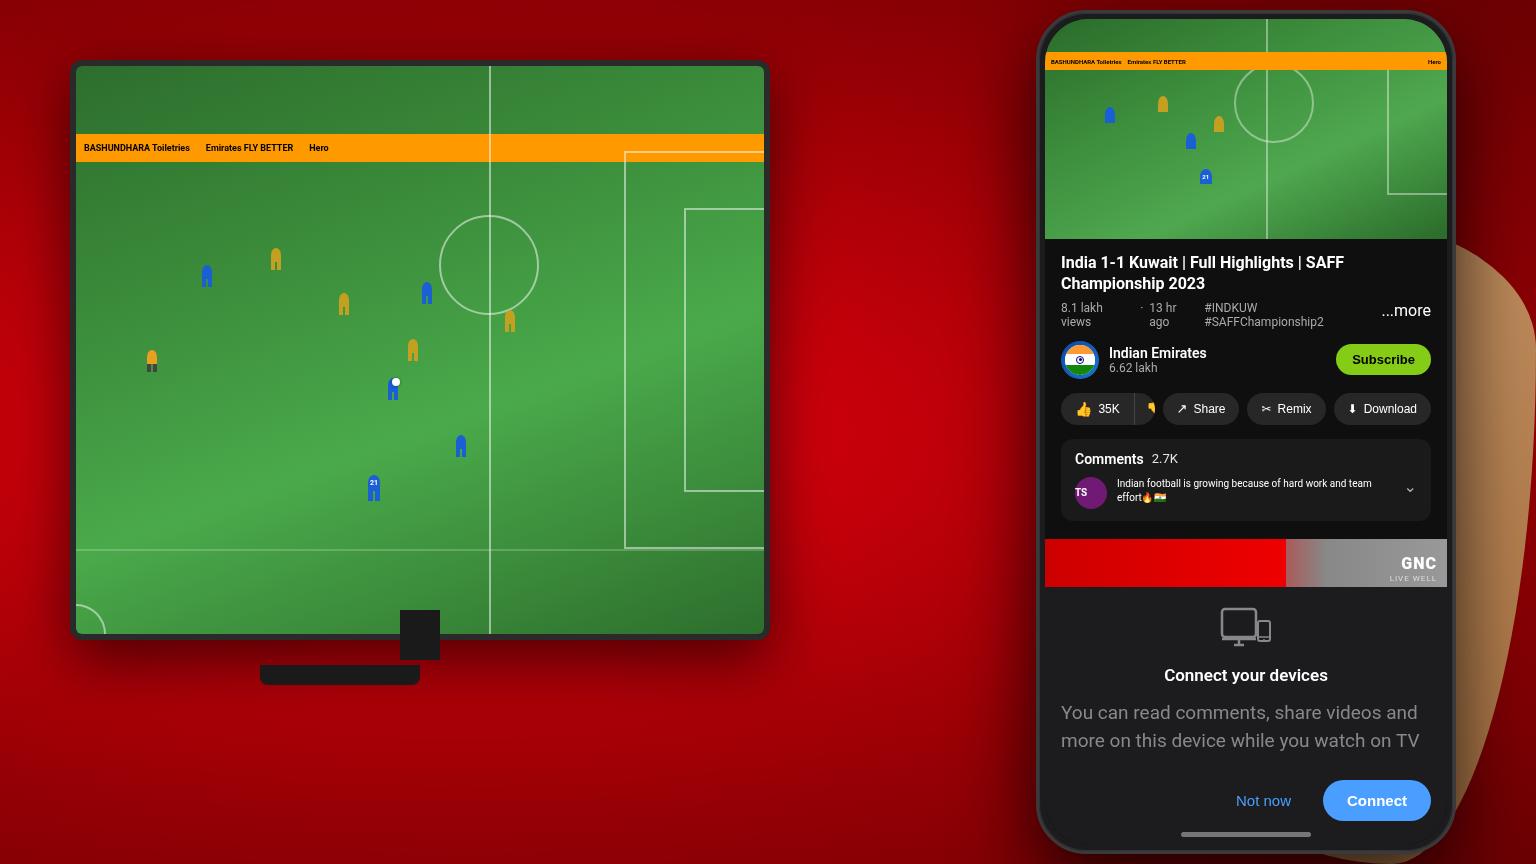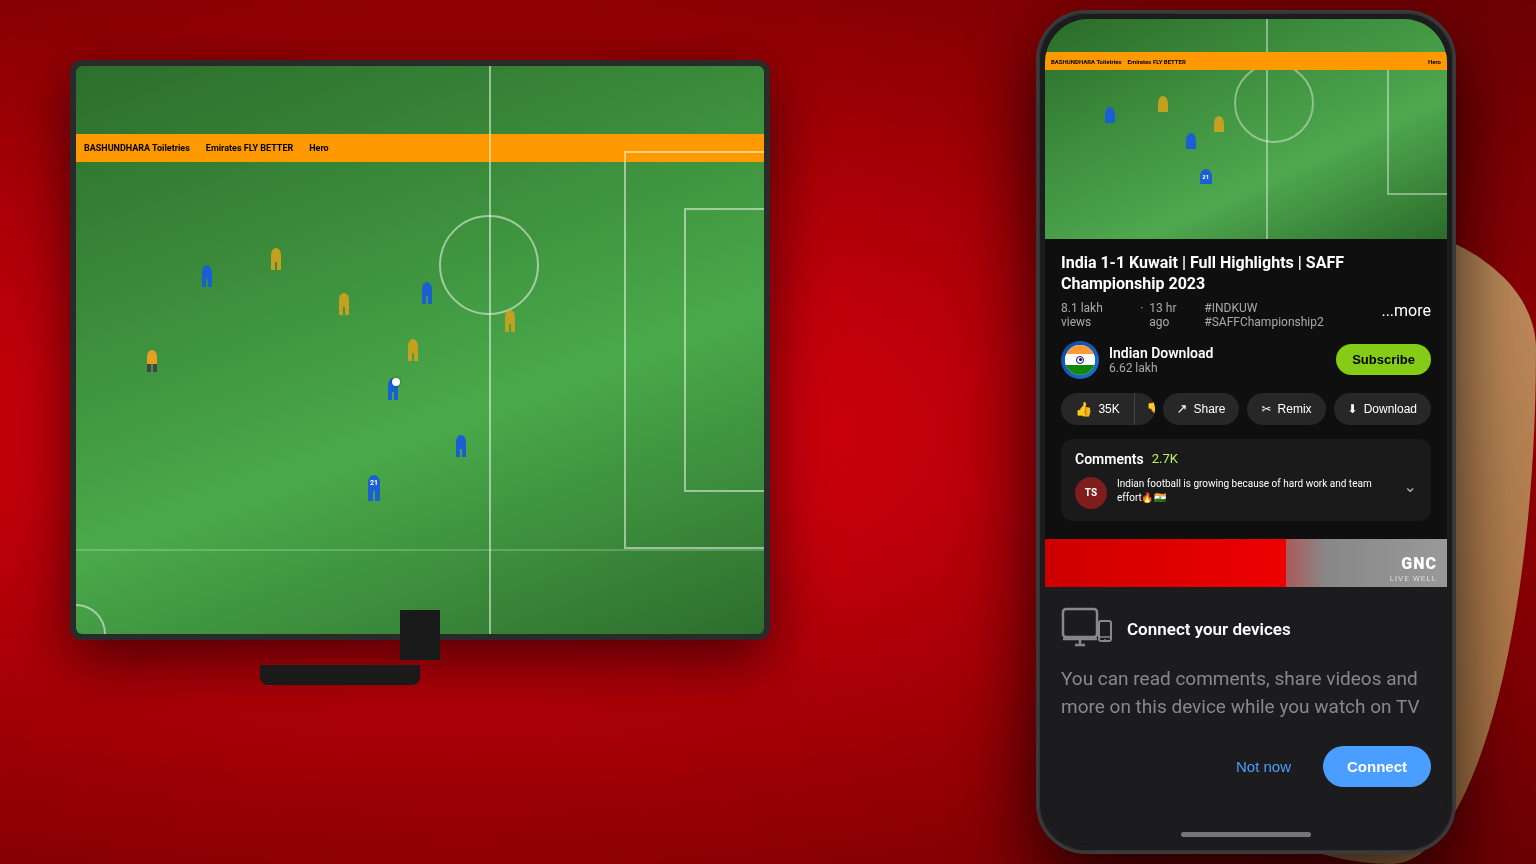--- a/index.html
+++ b/index.html
@@ -350,39 +350,39 @@
       margin-bottom: 10px;
     }
 
     .comments-title {
       color: #fff;
       font-size: 14px;
       font-weight: 600;
     }
 
     .comments-count {
-      color: #bef264;
+      color: #e5e5e5;
       font-size: 13px;
     }
 
     .comment-row {
       display: flex;
       align-items: flex-start;
       gap: 10px;
     }
 
     .comment-avatar {
       width: 32px;
       height: 32px;
       border-radius: 50%;
-      background: #7f1d1d;
+      background: #701a75;
       flex-shrink: 0;
       display: flex;
       align-items: center;
-      justify-content: center;
+      justify-content: flex-start;
       font-size: 10px;
       color: #fff;
       font-weight: bold;
     }
 
     .comment-text {
       flex: 1;
       color: #fff;
       font-size: 10px;
       line-height: 1.4;
@@ -428,20 +428,21 @@
       background: #1c1c1e;
       padding: 20px 16px 24px;
       flex: 1;
     }
 
     .connect-header {
       display: flex;
       align-items: center;
       gap: 14px;
       margin-bottom: 14px;
+      flex-direction: column;
     }
 
     .connect-icon {
       width: 52px;
       height: 44px;
       flex-shrink: 0;
     }
 
     .connect-title {
       color: #fff;
@@ -660,21 +661,21 @@
                 <div class="flag-stripe-white">
                   <div style="width:8px;height:8px;border:1px solid #000080;border-radius:50%;display:flex;align-items:center;justify-content:center;">
                     <div style="width:3px;height:3px;background:#000080;border-radius:50%;"></div>
                   </div>
                 </div>
                 <div class="flag-stripe-green"></div>
               </div>
             </div>
           </div>
           <div class="channel-info">
-            <div class="channel-name">Indian Download</div>
+            <div class="channel-name">Indian Emirates</div>
             <div class="channel-subs">6.62 lakh</div>
           </div>
           <button class="subscribe-btn">Subscribe</button>
         </div>
 
         <div class="action-row">
 
           <div class="like-dislike-group">
             <button class="like-btn">
               <span style="font-size:14px;">👍</span>

